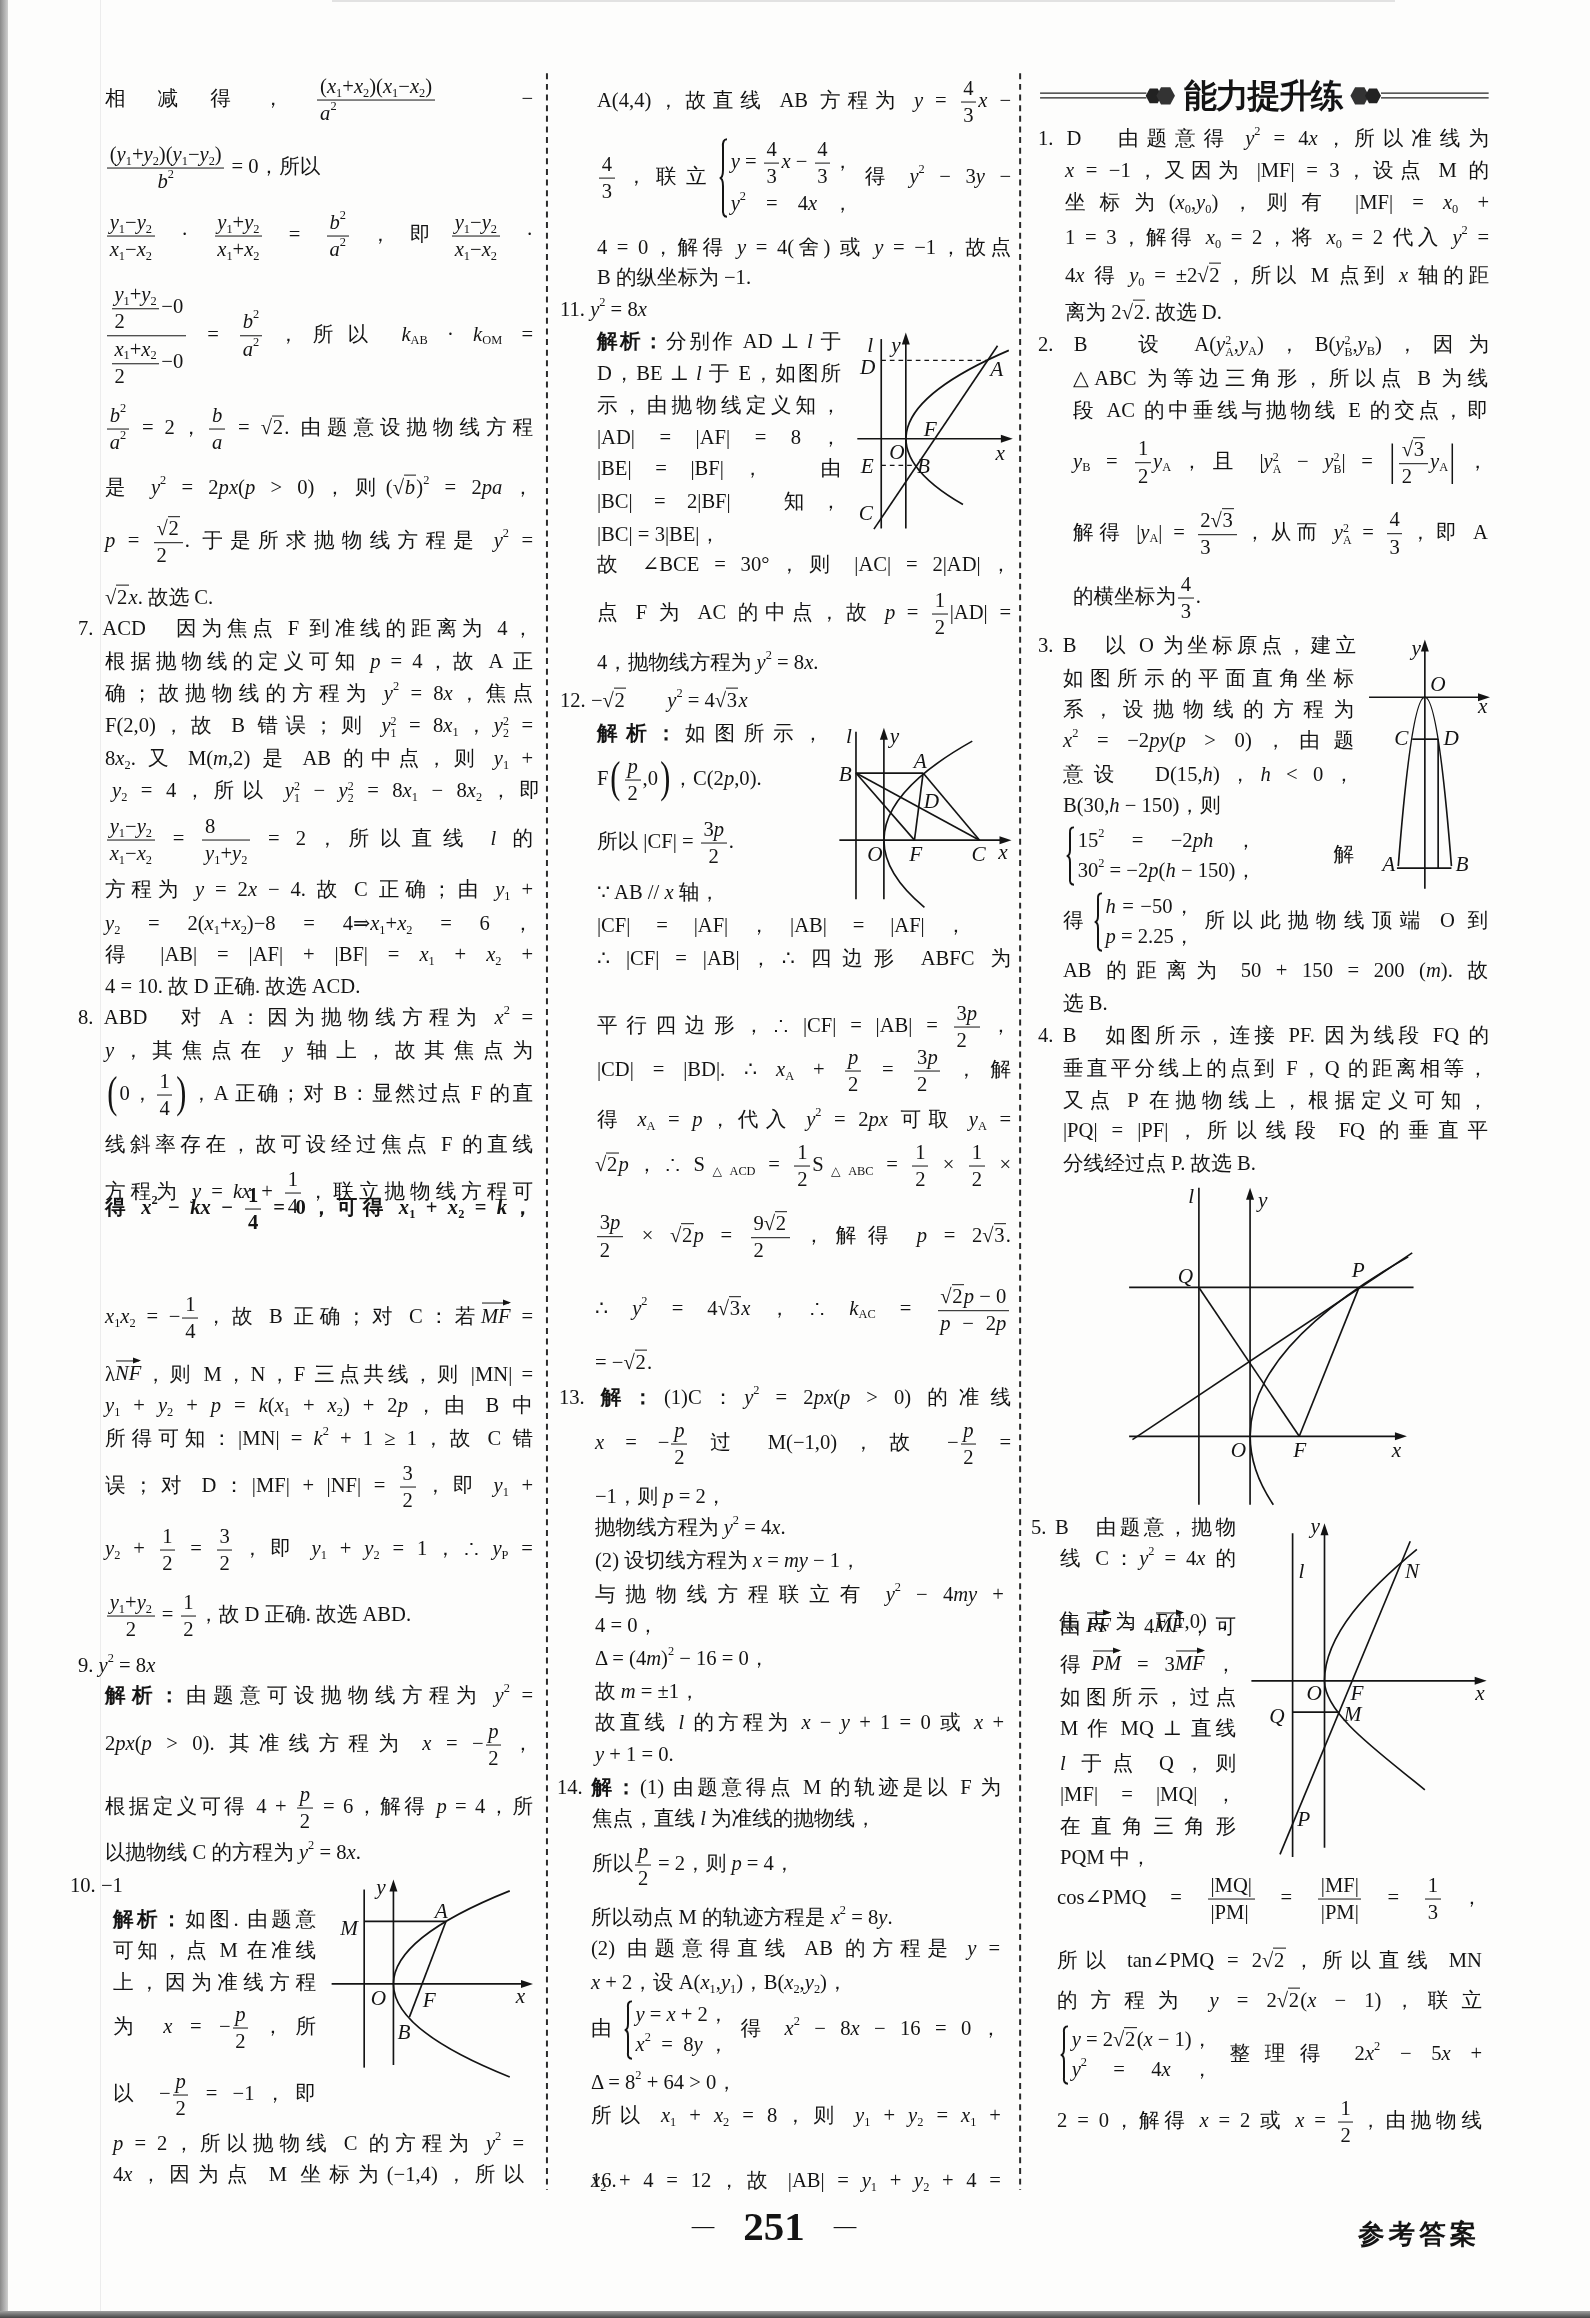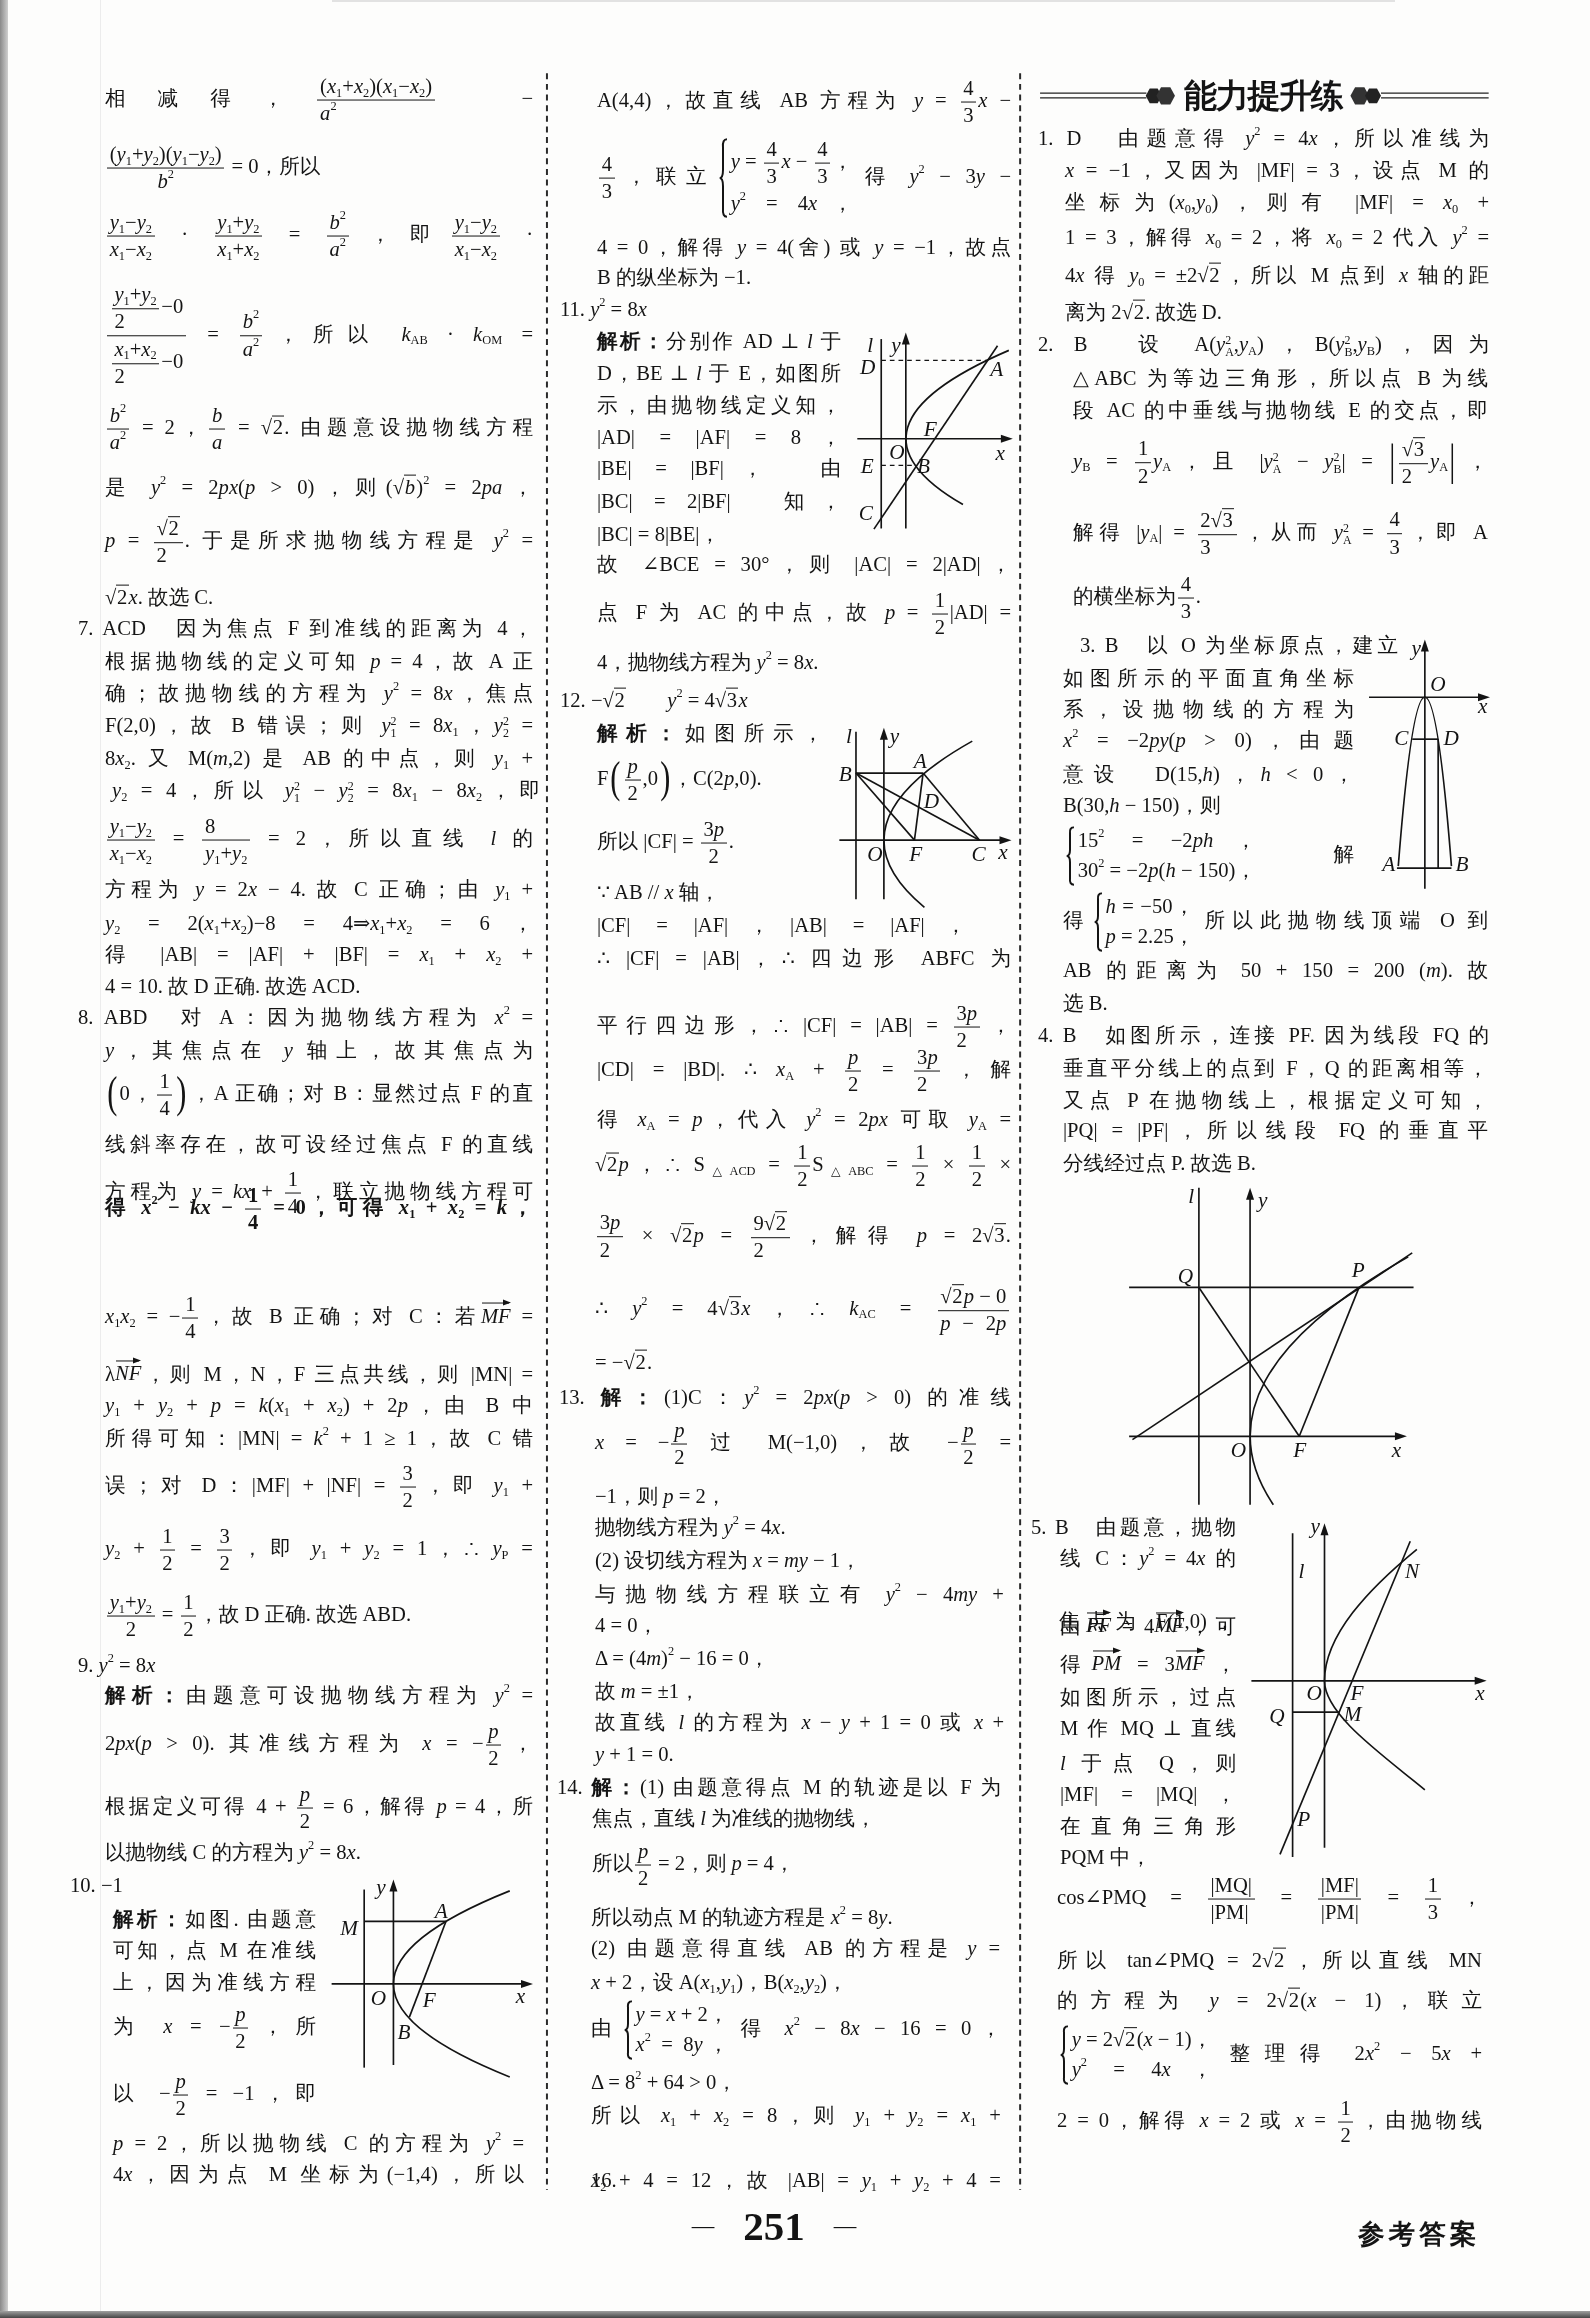--- a/index.html
+++ b/index.html
@@ -212,21 +212,21 @@
         </span>得 <span class="v">y</span><sup>2</sup> − 3<span class="v">y</span> −</div>
       <div class="line j" style="left: 597px; top: 247px; width: 414px;">4 = 0，解得 <span class="v">y</span> = 4(舍) 或 <span class="v">y</span> = −1，故点</div>
       <div class="line" style="left: 597px; top: 277px; width: 414px;">B 的纵坐标为 −1.</div>
       <div class="line" style="left: 560px; top: 309px; width: 266px;">11. <span class="v">y</span><sup>2</sup> = 8<span class="v">x</span></div>
       <div class="line j" style="left: 597px; top: 341px; width: 244px;"><span class="b">解析：</span>分别作 AD ⊥ <span class="v">l</span> 于</div>
       <div class="line j" style="left: 597px; top: 373px; width: 244px;">D，BE ⊥ <span class="v">l</span> 于 E，如图所</div>
       <div class="line j" style="left: 597px; top: 405px; width: 244px;">示，由抛物线定义知，</div>
       <div class="line j" style="left: 597px; top: 437px; width: 244px;">|AD| = |AF| = 8，</div>
       <div class="line j" style="left: 597px; top: 468px; width: 244px;">|BE| = |BF|，　由</div>
       <div class="line j" style="left: 597px; top: 501px; width: 244px;">|BC| = 2|BF|　知，</div>
-      <div class="line" style="left: 597px; top: 534px; width: 244px;">|BC| = 8|BE|，</div>
+      <div class="line" style="left: 597px; top: 534px; width: 244px;">|BC| = 3|BE|，</div>
       <div class="line j" style="left: 597px; top: 564px; width: 414px;">故 ∠BCE = 30°，则 |AC| = 2|AD|，</div>
       <div class="line j" style="left: 597px; top: 614px; width: 414px;">点 F 为 AC 的中点，故 <span class="v">p</span> = <span class="frac">
           <span class="num">1</span>
           <span class="den">2</span>
         </span>|AD| =</div>
       <div class="line" style="left: 597px; top: 662px; width: 414px;">4，抛物线方程为 <span class="v">y</span><sup>2</sup> = 8<span class="v">x</span>.</div>
       <div class="line" style="left: 560px; top: 700px; width: 399px;">12. −<span class="sqrt"><span class="rad">√</span><span class="radicand">2</span></span>　　<span class="v">y</span><sup>2</sup> = 4<span class="sqrt"><span class="rad">√</span><span class="radicand">3</span></span><span class="v">x</span></div>
       <div class="line j" style="left: 597px; top: 733px; width: 226px;"><span class="b">解析：</span>如图所示，</div>
       <div class="line" style="left: 597px; top: 780px; width: 239px;">F<span class="big">(</span><span class="frac">
           <span class="num"><span class="v">p</span></span>
@@ -336,21 +336,21 @@
           <span class="num">2<span class="sqrt"><span class="rad">√</span><span class="radicand">3</span></span></span>
           <span class="den">3</span>
         </span>，从而 <span class="v">y</span><span class="ss"><span>2</span><span>A</span></span> = <span class="frac">
           <span class="num">4</span>
           <span class="den">3</span>
         </span>，即 A</div>
       <div class="line" style="left: 1073px; top: 598px; width: 415px;">的横坐标为<span class="frac">
           <span class="num">4</span>
           <span class="den">3</span>
         </span>.</div>
-      <div class="line j" style="left: 1038px; top: 645px; width: 318px; margin-left: 42px;">3. B　以 O 为坐标原点，建立</div>
+      <div class="line j" style="left: 1038px; top: 645px; width: 318px;">3. B　以 O 为坐标原点，建立</div>
       <div class="line j" style="left: 1063px; top: 678px; width: 291px;">如图所示的平面直角坐标</div>
       <div class="line j" style="left: 1063px; top: 709px; width: 291px;">系，设抛物线的方程为</div>
       <div class="line j" style="left: 1063px; top: 740px; width: 291px;"><span class="v">x</span><sup>2</sup> = −2<span class="v">py</span>(<span class="v">p</span> &gt; 0)，由题</div>
       <div class="line j" style="left: 1063px; top: 774px; width: 291px;">意设　D(15,<span class="v">h</span>)，<span class="v">h</span> &lt; 0，</div>
       <div class="line" style="left: 1063px; top: 805px; width: 291px;">B(30,<span class="v">h</span> − 150)，则</div>
       <div class="line j" style="left: 1063px; top: 856px; width: 291px;"><span class="sys">
           <span class="brace">
             <svg viewBox="0 0 14 100" preserveAspectRatio="none">
               <path d="M12,2 Q5,2 6,12 L6,40 Q6,50 1,50 Q6,50 6,60 L6,88 Q5,98 12,98" fill="none" stroke="#141414" stroke-width="2" vector-effect="non-scaling-stroke"></path>
             </svg>

